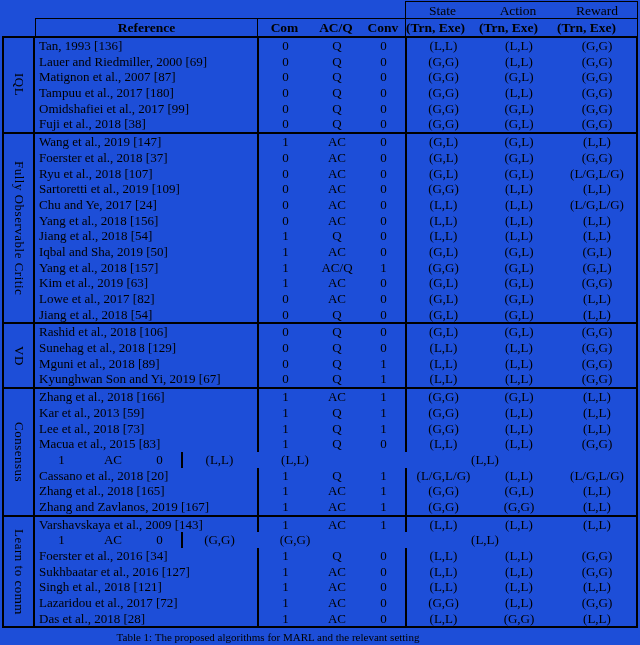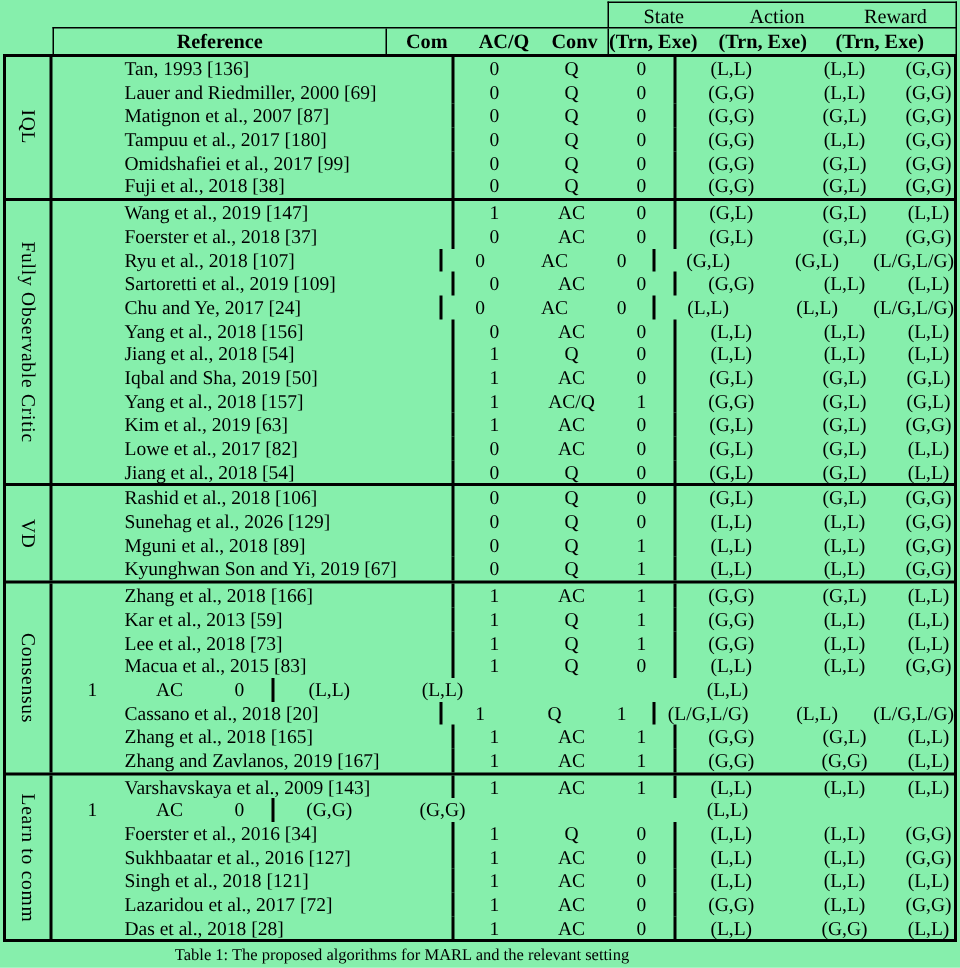--- a/index.html
+++ b/index.html
@@ -1,21 +1,21 @@
 <!DOCTYPE html>
 <html><head>
 <meta charset="utf-8">
 <style>
   html,body{margin:0;padding:0;}
   body{
     width:640px;height:645px;background:#ffffff;
     font-family:"Liberation Serif","DejaVu Serif",serif;
     color:#000;overflow:hidden;
   }
-  .page{position:relative;width:640px;height:645px;background:#86efac;}
+  .page{position:relative;width:640px;height:645px;background:#1d4ed8;}
   .tbl{position:absolute;left:2px;top:1px;width:636px;}
 
   
   .hdr1{display:flex;height:17px;}
   .hdr1-spacer{width:403px;}
   .hdr1-group{
     width:233px;box-sizing:border-box;
     border:1.5px solid #000;border-bottom:none;
     display:flex;align-items:center;
   }
@@ -45,21 +45,21 @@
   .section{display:flex;border-top:2px solid #000;}
   .section:first-child{border-top:none;}
   .sec-label{
     width:29px;border-right:2px solid #000;box-sizing:content-box;
     display:flex;align-items:center;justify-content:center;
     writing-mode:vertical-rl;font-size:13px;letter-spacing:0.5px;
     text-align:center;
   }
   .sec-rows{flex:1;min-width:0;}
   .row{display:flex;height:15.7px;line-height:15.7px;font-size:13px;white-space:nowrap;}
-  .c-ref{width:224px;box-sizing:border-box;border-right:2px solid #000;padding-left:4px;overflow:hidden;margin-left:44px;}
+  .c-ref{width:224px;box-sizing:border-box;border-right:2px solid #000;padding-left:4px;overflow:hidden;}
   .c-com{width:53px;text-align:center;}
   .c-acq{width:50px;text-align:center;}
   .c-conv{width:45px;box-sizing:border-box;border-right:2px solid #000;text-align:center;}
   .c-state{width:73px;text-align:center;}
   .c-action{width:78px;text-align:center;}
   .c-reward{flex:1;text-align:center;}
 
   
   .caption{
     position:absolute;left:0;top:629px;width:536px;
@@ -272,21 +272,21 @@
             <div class="row">
               <div class="c-ref">Rashid et al., 2018 [106]</div>
               <div class="c-com">0</div>
               <div class="c-acq">Q</div>
               <div class="c-conv">0</div>
               <div class="c-state">(G,L)</div>
               <div class="c-action">(G,L)</div>
               <div class="c-reward">(G,G)</div>
             </div>
             <div class="row">
-              <div class="c-ref">Sunehag et al., 2026 [129]</div>
+              <div class="c-ref">Sunehag et al., 2018 [129]</div>
               <div class="c-com">0</div>
               <div class="c-acq">Q</div>
               <div class="c-conv">0</div>
               <div class="c-state">(L,L)</div>
               <div class="c-action">(L,L)</div>
               <div class="c-reward">(G,G)</div>
             </div>
             <div class="row">
               <div class="c-ref">Mguni et al., 2018 [89]</div>
               <div class="c-com">0</div>

